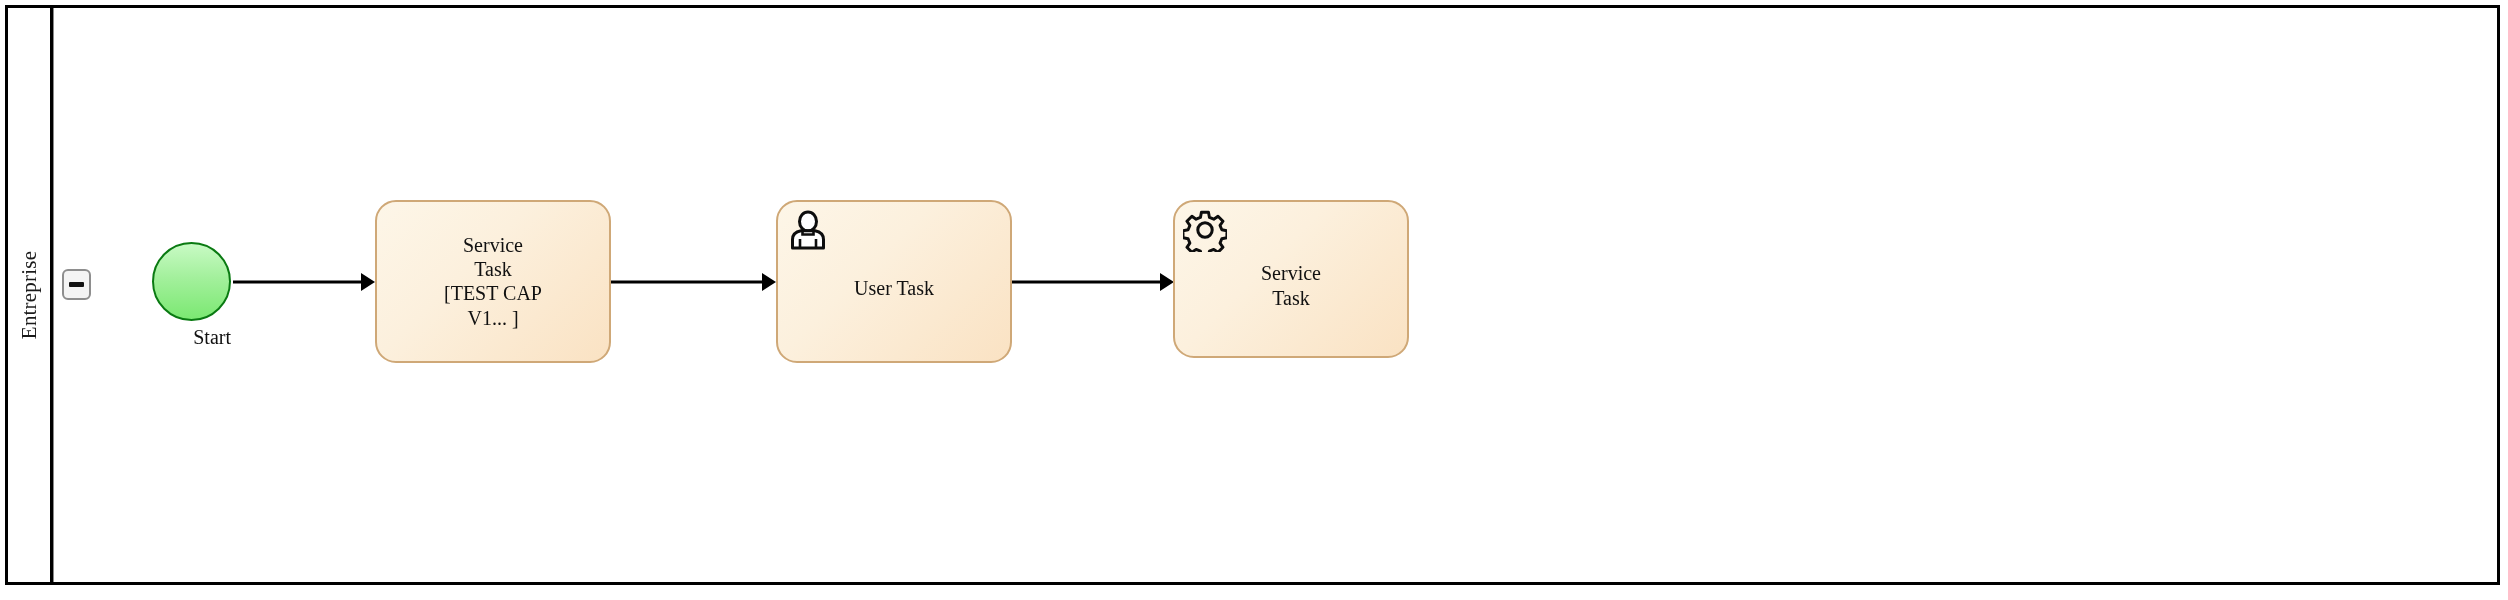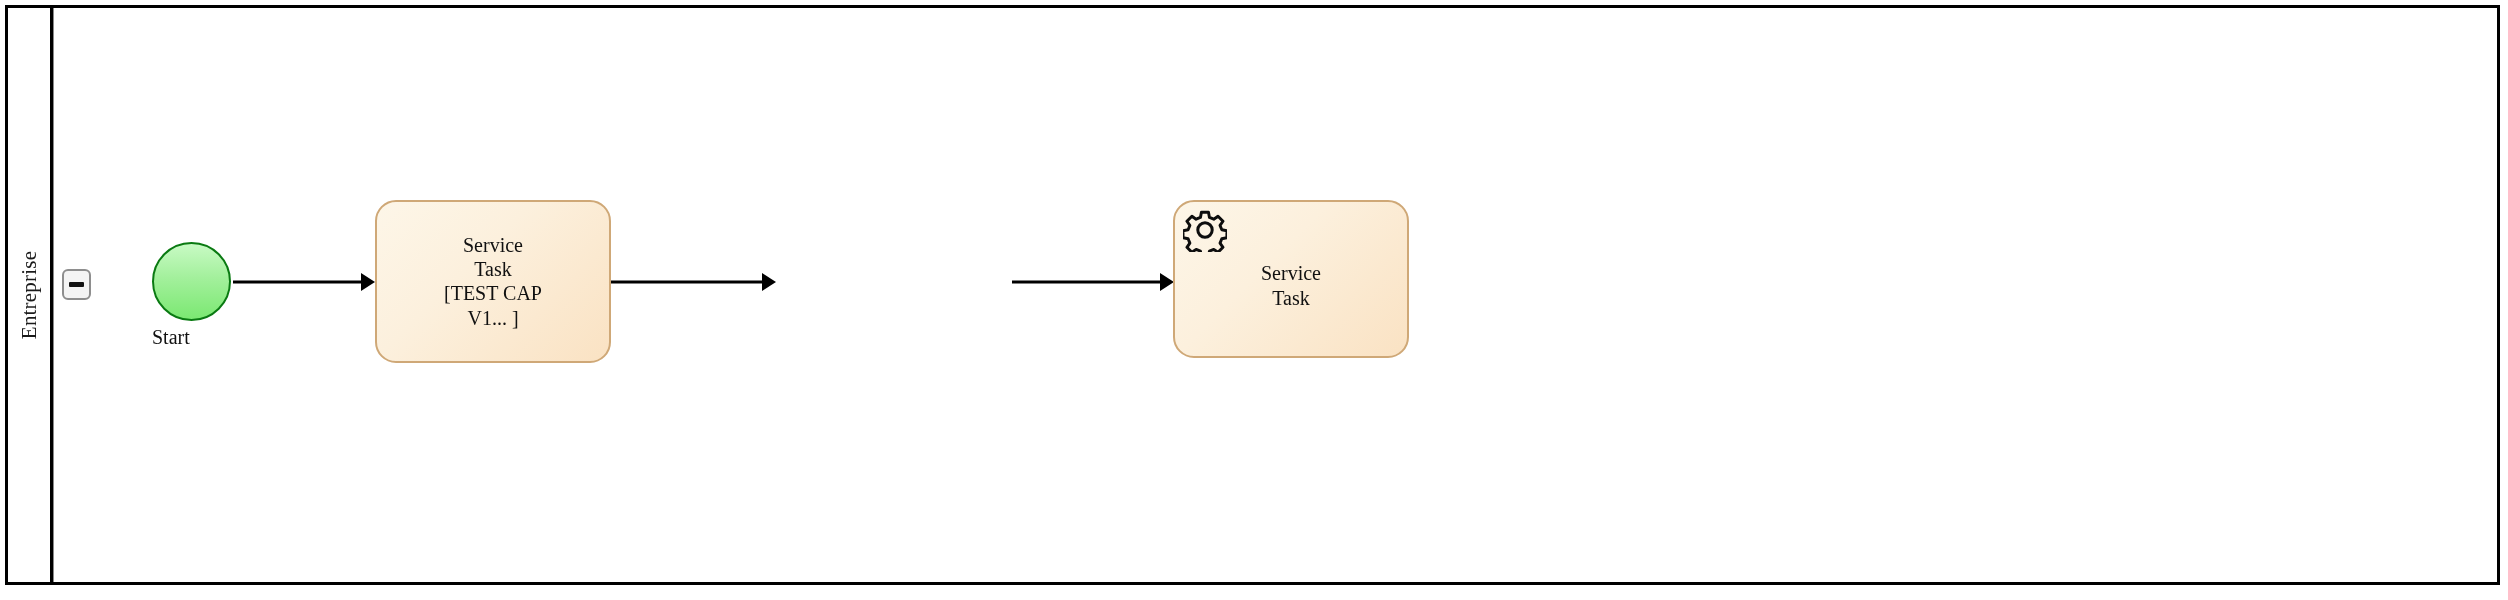--- a/index.html
+++ b/index.html
@@ -103,21 +103,21 @@
     border-radius: 50%;
     border: 2.5px solid #0a7a12;
     box-sizing: border-box;
     background: linear-gradient(to bottom, #c8fac4 0%, #a3f09c 45%, #7be872 100%);
   }
   .start-label {
     position: absolute;
     left: 152px;
     top: 326px;
     width: 79px;
-    text-align: left;
+    text-align: right;
     font-size: 20px;
     color: #111111;
     white-space: nowrap;
   }
 
   
   .task {
     position: absolute;
     box-sizing: border-box;
     border: 2px solid #cfa877;
@@ -194,20 +194,36 @@
 V1... ]</div>
   </div>
 
   <div class="flow" style="left:611px; top:270px; width:165px;">
     <svg viewBox="0 0 165 24" preserveAspectRatio="none">
       <line x1="0" y1="12" x2="151" y2="12" stroke="#000000" stroke-width="3"></line>
       <polygon points="151,3 165,12 151,21" fill="#000000"></polygon>
     </svg>
   </div>
 
+  <div class="task" style="left:776px; top:200px; width:236px; height:163px;">
+    <span class="task-icon">
+      <svg viewBox="0 0 44 44">
+
+        <ellipse cx="22" cy="13.5" rx="8.5" ry="9.5" fill="#ffffff" stroke="#0d0d0d" stroke-width="3"></ellipse>
+
+        <path d="M6.5 40 L6.5 31.5 Q6.5 24.5 15 22.8 L29 22.8 Q37.5 24.5 37.5 31.5 L37.5 40 Z" fill="#ffffff" stroke="#0d0d0d" stroke-width="3" stroke-linejoin="round"></path>
+
+        <path d="M16.5 22.8 L16.5 26.5 L27.5 26.5 L27.5 22.8" fill="none" stroke="#0d0d0d" stroke-width="2.6"></path>
+
+        <line x1="14" y1="31" x2="14" y2="40" stroke="#0d0d0d" stroke-width="2.6"></line>
+        <line x1="30" y1="31" x2="30" y2="40" stroke="#0d0d0d" stroke-width="2.6"></line>
+      </svg>
+    </span>
+    <div class="task-label with-icon">User Task</div>
+  </div>
 
   <div class="flow" style="left:1012px; top:270px; width:162px;">
     <svg viewBox="0 0 162 24" preserveAspectRatio="none">
       <line x1="0" y1="12" x2="148" y2="12" stroke="#000000" stroke-width="3"></line>
       <polygon points="148,3 162,12 148,21" fill="#000000"></polygon>
     </svg>
   </div>
 
   <div class="task" style="left:1173px; top:200px; width:236px; height:158px;">
     <span class="task-icon">

